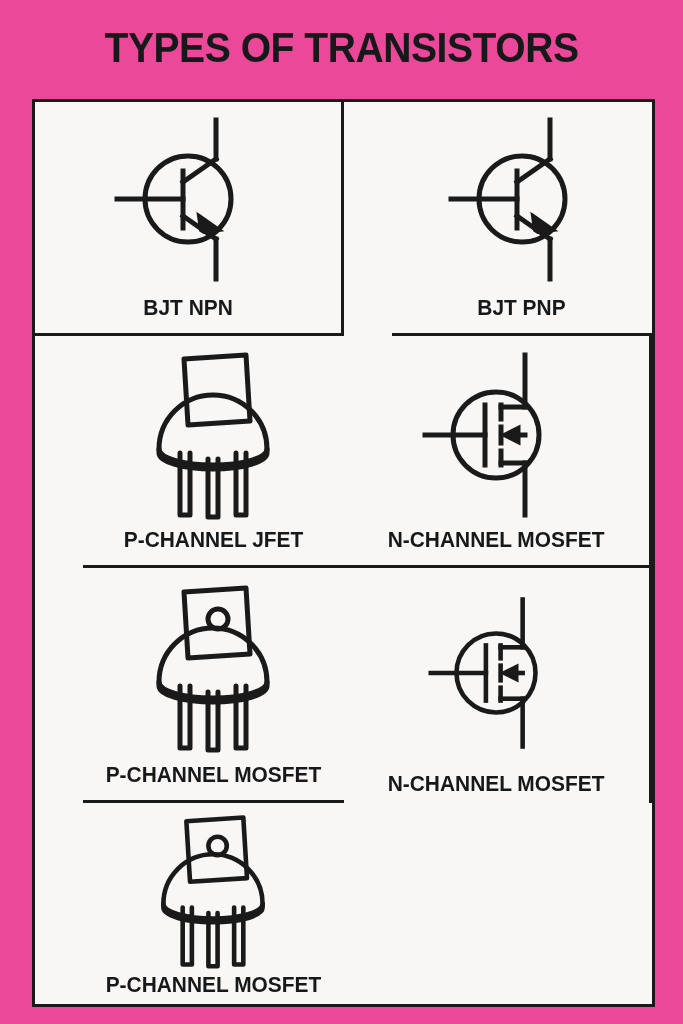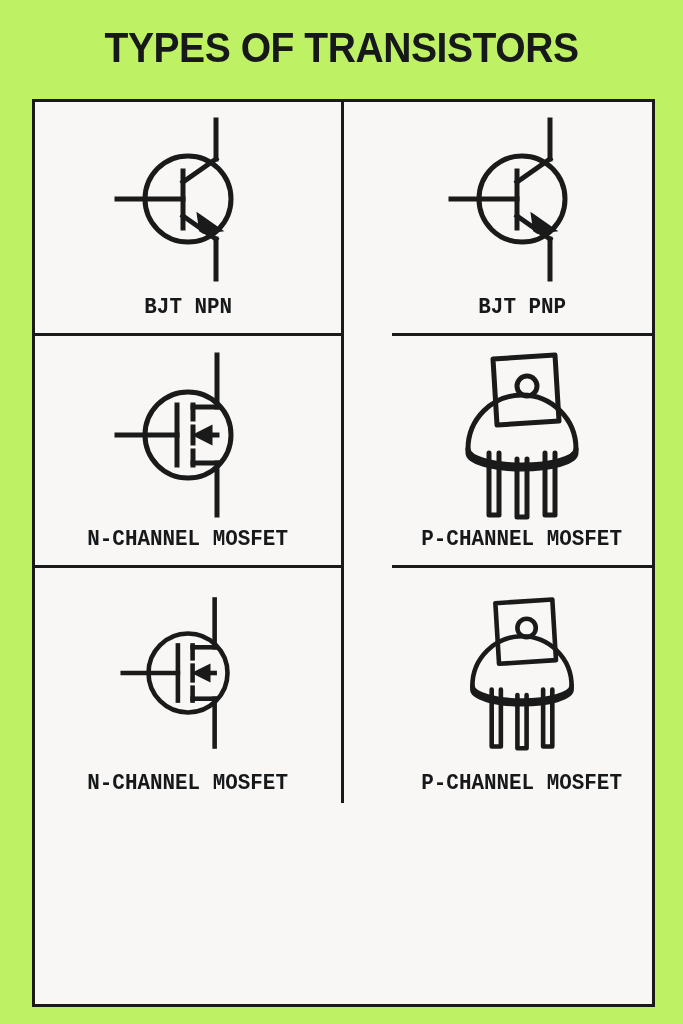--- a/index.html
+++ b/index.html
@@ -11,21 +11,21 @@
     width: 683px;
     height: 1024px;
     background: #f8f7f5;
     font-family: "Liberation Sans", sans-serif;
     overflow: hidden;
   }
   .page {
     position: relative;
     width: 683px;
     height: 1024px;
-    background: #bef264;
+    background: #ec4899;
     box-sizing: border-box;
   }
   .page-title {
     position: absolute;
     left: 0;
     top: 24px;
     width: 683px;
     text-align: center;
     font-size: 42px;
     font-weight: bold;
@@ -41,21 +41,20 @@
     left: 32px;
     top: 99px;
     width: 623px;
     height: 908px;
     border: 3px solid #1a1a1a;
     box-sizing: border-box;
     display: grid;
     grid-template-columns: 1fr 1fr;
     grid-template-rows: 234px 232px 235px 1fr;
     background: #f8f7f5;
-    font-family: Liberation Mono, monospace;
   }
   .cell {
     position: relative;
     box-sizing: border-box;
     border-right: 3px solid #1a1a1a;
     border-bottom: 3px solid #1a1a1a;
     display: flex;
     flex-direction: column;
     align-items: center;
     justify-content: flex-start;
@@ -131,20 +130,35 @@
             <line x1="80" y1="104" x2="113" y2="127"></line>
             <line x1="113" y1="127" x2="113" y2="167"></line>
           </g>
           <polygon points="96,104 116,118 101,120 98,118" fill="#1a1a1a" stroke="#1a1a1a" stroke-width="4" stroke-linejoin="miter"></polygon>
         </svg>
       </div>
       <div class="cell-label">BJT PNP</div>
     </div>
 
 
+    <div class="cell col-right">
+      <div class="symbol-wrap">
+        <svg width="170" height="172" viewBox="0 0 170 172">
+          <g fill="none" stroke="#1a1a1a" stroke-width="5" stroke-linejoin="round" stroke-linecap="round">
+            <path d="M56,10 L118,6 L122,72 L60,76 Z"></path>
+            <path d="M31,100 A54,54 0 0 1 139,100 L139,104 A54,16 0 0 1 31,104 Z"></path>
+            <path d="M31,100 A54,16 0 0 0 139,100"></path>
+            <path d="M52,104 L52,166 L62,166 L62,104"></path>
+            <path d="M80,110 L80,168 L90,168 L90,110"></path>
+            <path d="M108,104 L108,166 L118,166 L118,104"></path>
+          </g>
+        </svg>
+      </div>
+      <div class="cell-label">P-CHANNEL JFET</div>
+    </div>
 
     <div class="cell">
       <div class="symbol-wrap">
         <svg width="170" height="172" viewBox="0 0 170 172">
           <g fill="none" stroke="#1a1a1a" stroke-width="5" stroke-linecap="square">
             <circle cx="85" cy="86" r="43"></circle>
             <line x1="14" y1="86" x2="74" y2="86"></line>
             <line x1="74" y1="56" x2="74" y2="116"></line>
             <line x1="90" y1="56" x2="90" y2="70"></line>
             <line x1="90" y1="78" x2="90" y2="94"></line>

